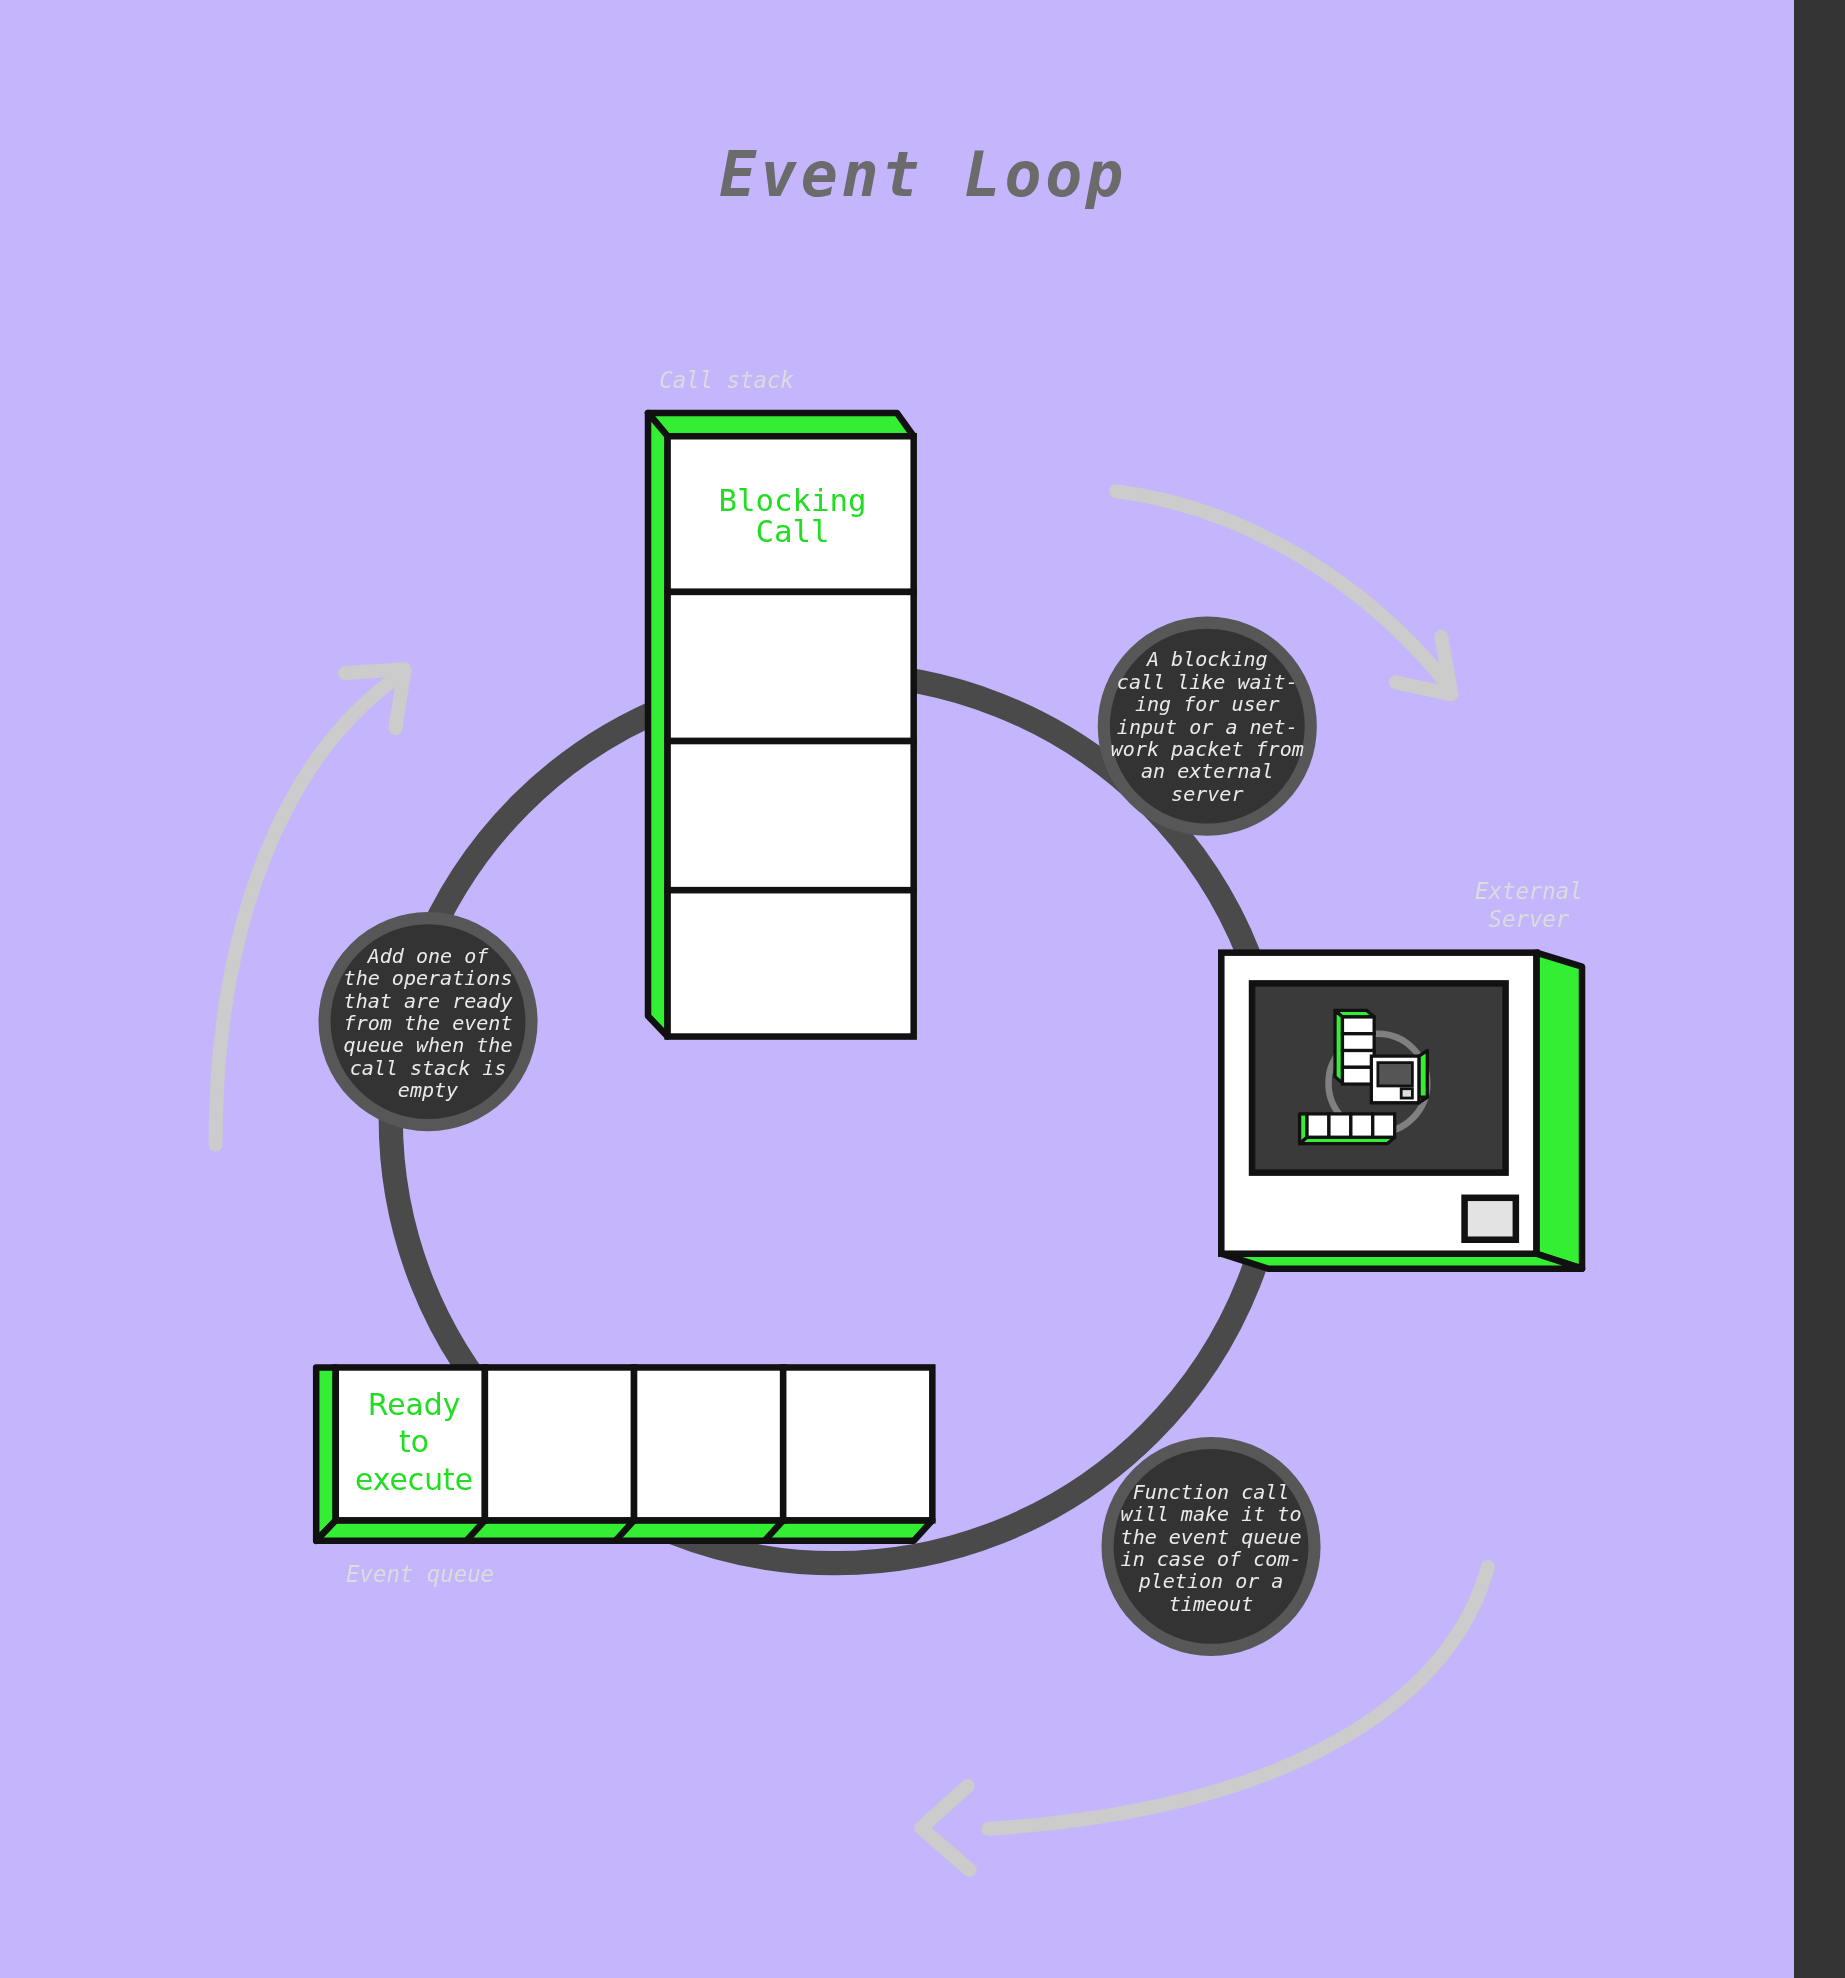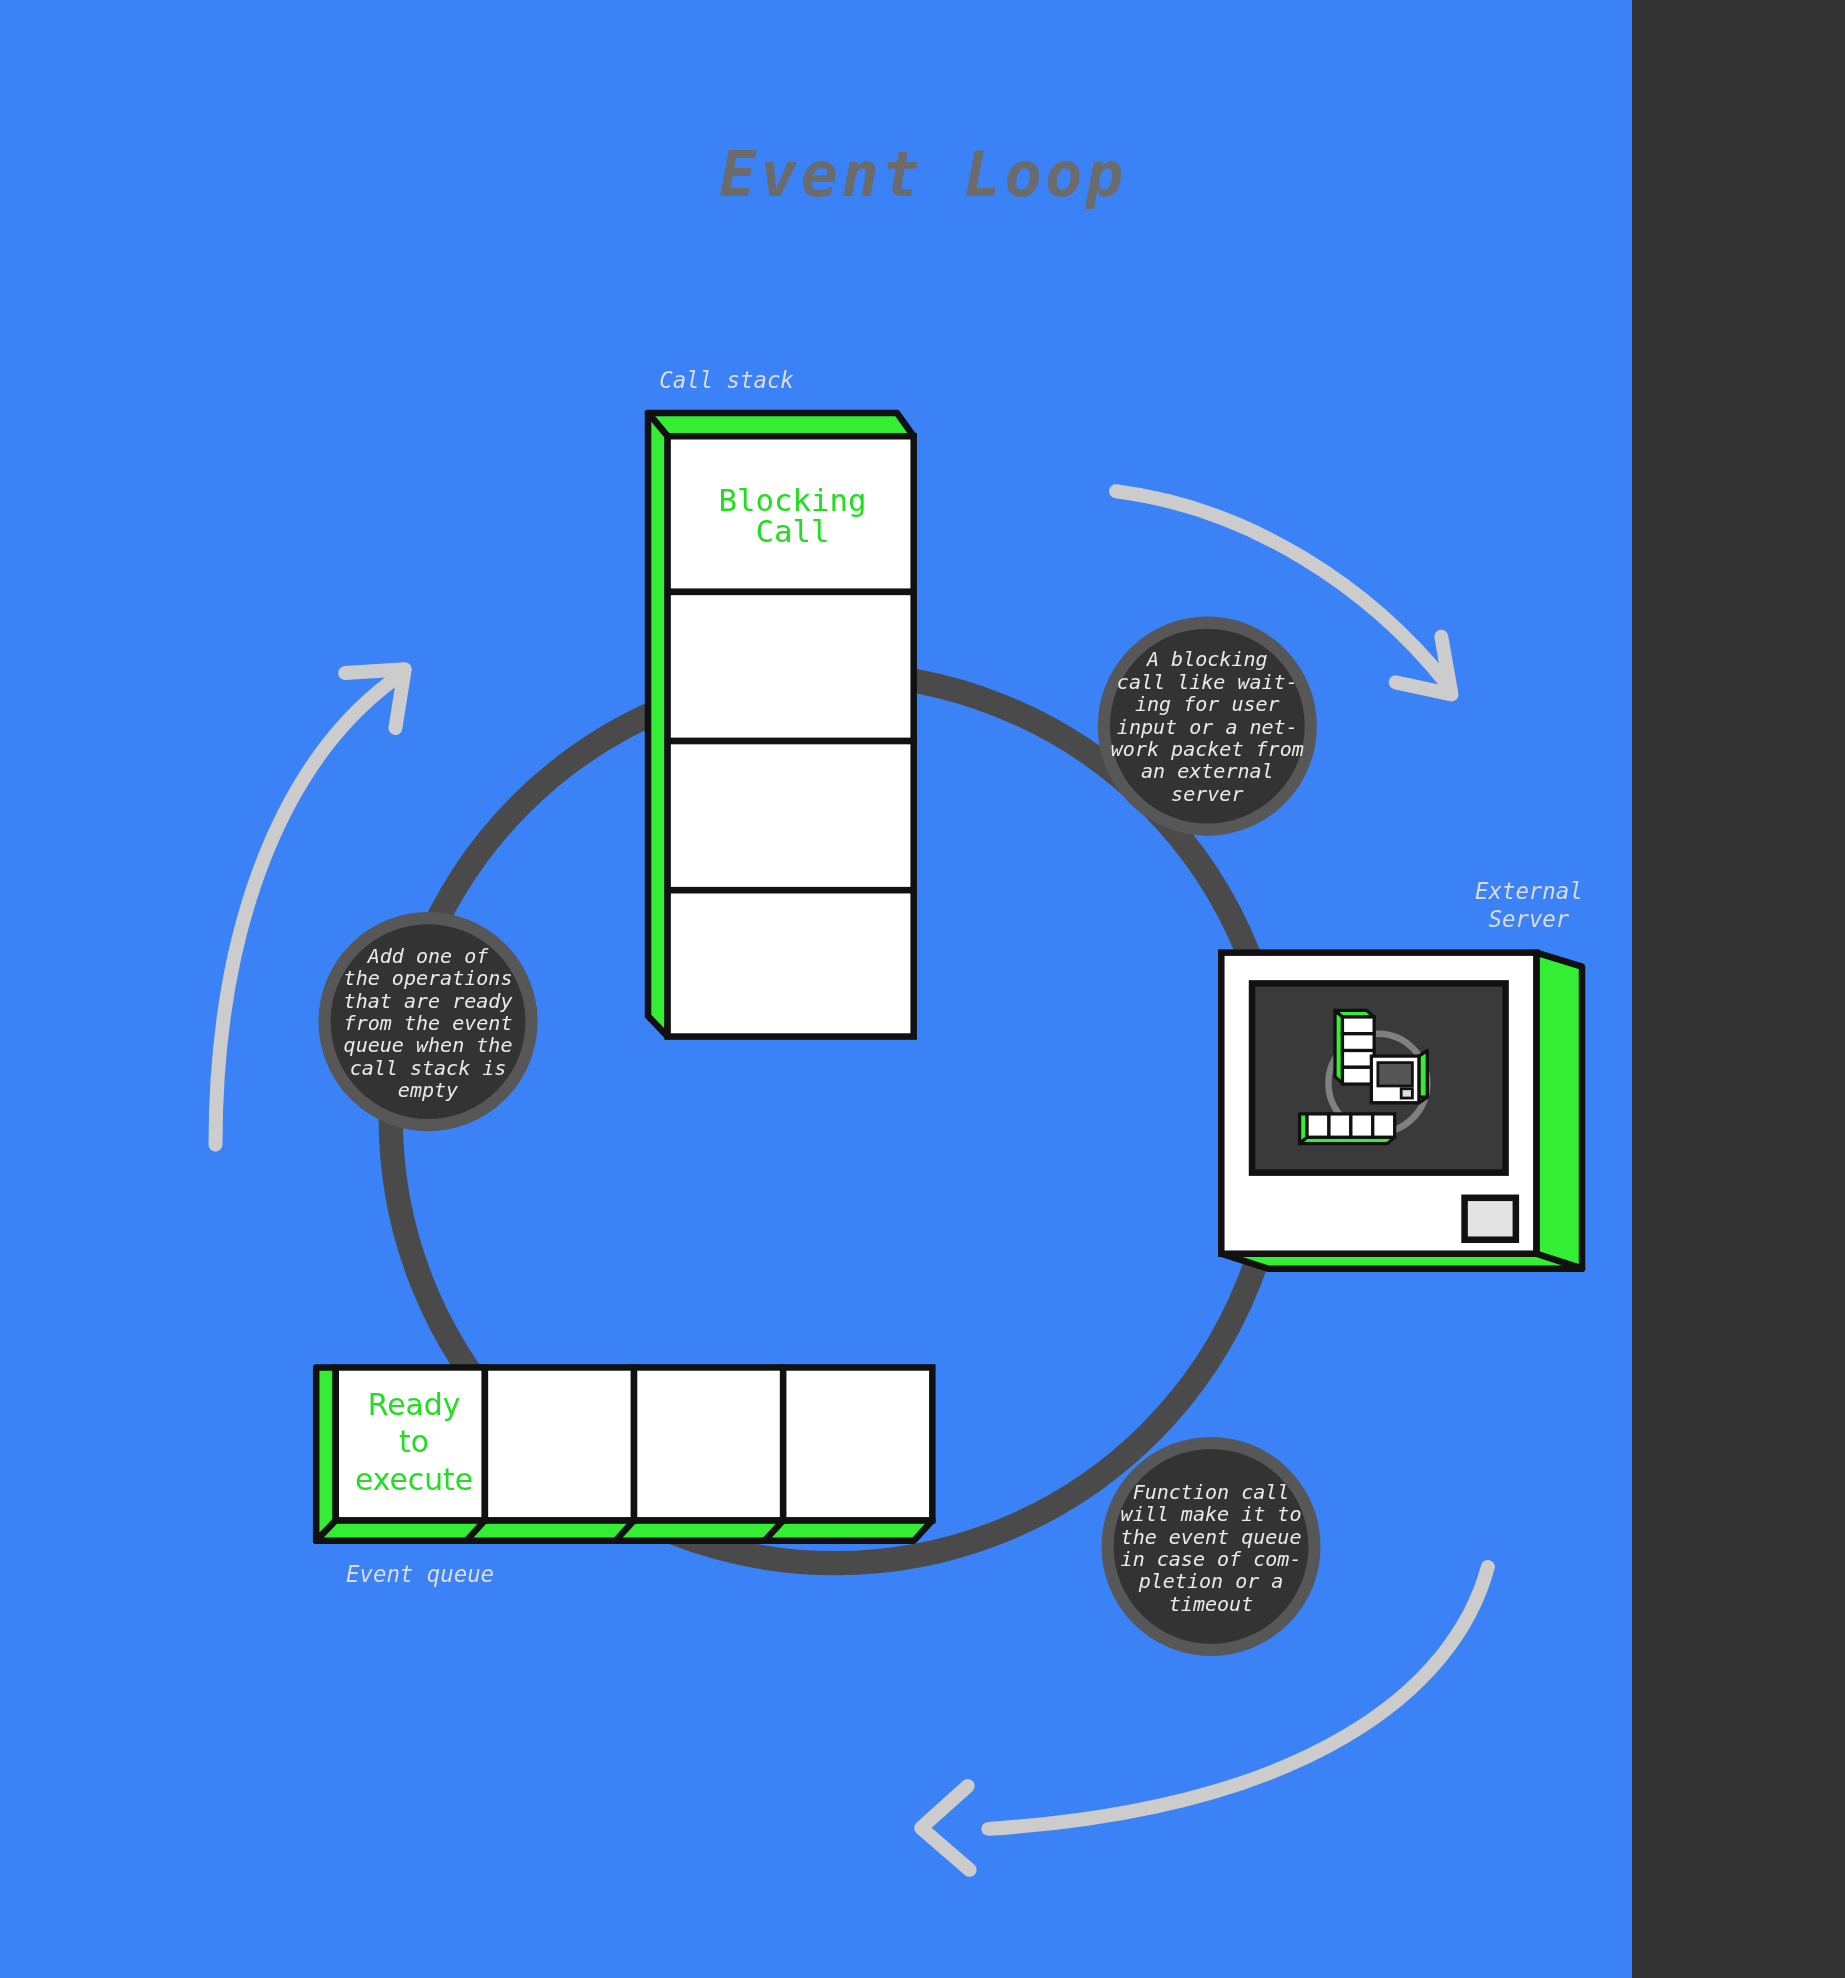--- a/index.html
+++ b/index.html
@@ -5,23 +5,23 @@
   html, body {
     margin: 0;
     padding: 0;
     background: #333333;
   }
   body {
     font-family: "DejaVu Sans Mono", monospace;
   }
   #stage {
     position: relative;
-    width: 1632px;
+    width: 1794px;
     height: 1978px;
-    background: #3b82f6;
+    background: #c4b5fd;
     overflow: hidden;
     text-decoration: underline;
   }
   svg.layer {
     position: absolute;
     left: 0;
     top: 0;
     width: 1846px;
     height: 1978px;
   }

